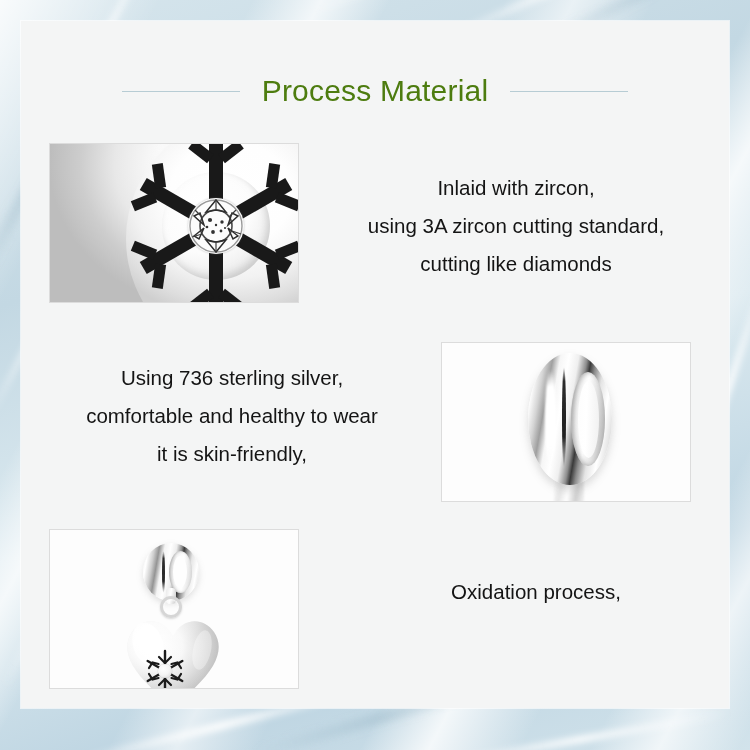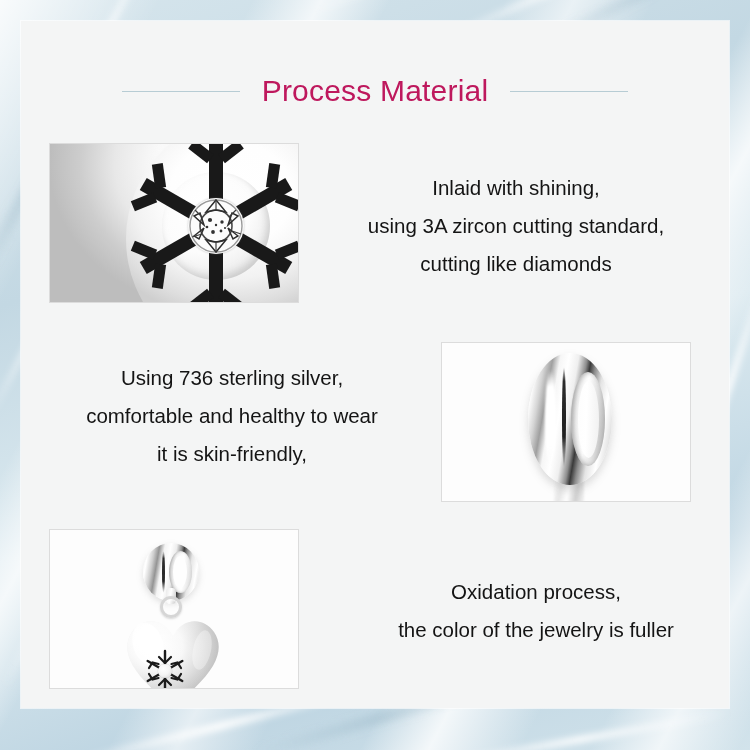--- a/index.html
+++ b/index.html
@@ -64,21 +64,21 @@
     justify-content: center;
     gap: 22px;
   }
   .title-rule {
     width: 118px;
     height: 1px;
     background: #b7ccd4;
   }
   .title-text {
     font-size: 30px;
-    color: #be185d;
+    color: #4d7c0f;
     letter-spacing: 0.2px;
     white-space: nowrap;
   }
 
   
   .photo-frame {
     position: absolute;
     background: #ffffff;
     border: 1px solid #dcdcdc;
     box-sizing: border-box;
@@ -414,21 +414,21 @@
               <circle cx="28" cy="27" r="1.2"></circle>
                 <circle cx="19" cy="29" r="1.3"></circle>
               <circle cx="37" cy="30" r="1.1"></circle>
             </g>
           </svg>
         </div>
       </div>
     </div>
 
     <div class="text-block" style="left:300px; top:148px; width:390px;">
-      <span class="ln">Inlaid with shining,</span>
+      <span class="ln">Inlaid with zircon,</span>
       <span class="ln">using 3A zircon cutting standard,</span>
       <span class="ln">cutting like diamonds</span>
     </div>
 
     <div class="text-block" style="left:16px; top:338px; width:390px;">
       <span class="ln">Using 736 sterling silver,</span>
       <span class="ln">comfortable and healthy to wear</span>
       <span class="ln">it is skin-friendly,</span>
     </div>
 
@@ -491,17 +491,16 @@
               <path d="M39 26 L35.5 31.5 L29.5 30"></path>
             </g>
           </svg>
         </div>
         <div class="p3-snow-gem"></div>
       </div>
     </div>
 
     <div class="text-block" style="left:340px; top:552px; width:350px;">
       <span class="ln">Oxidation process,</span>
-      <span class="ln">the color of the jewelry is fuller</span>
     </div>
 
   </div>
 </div>
 
 </body></html>

